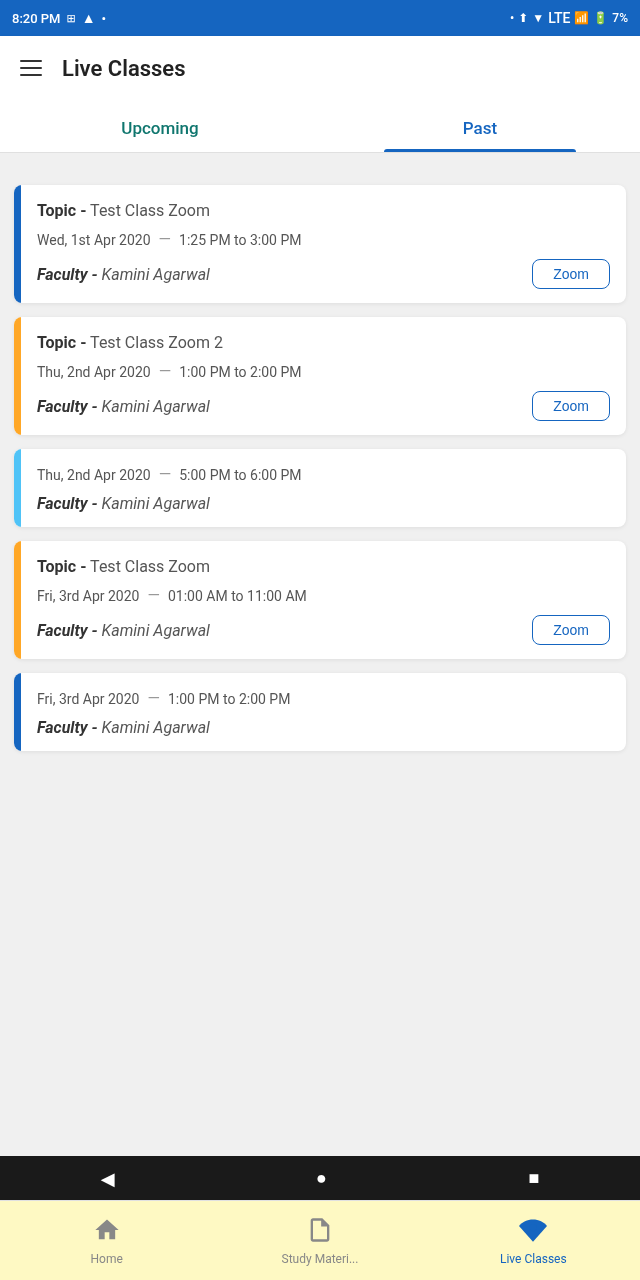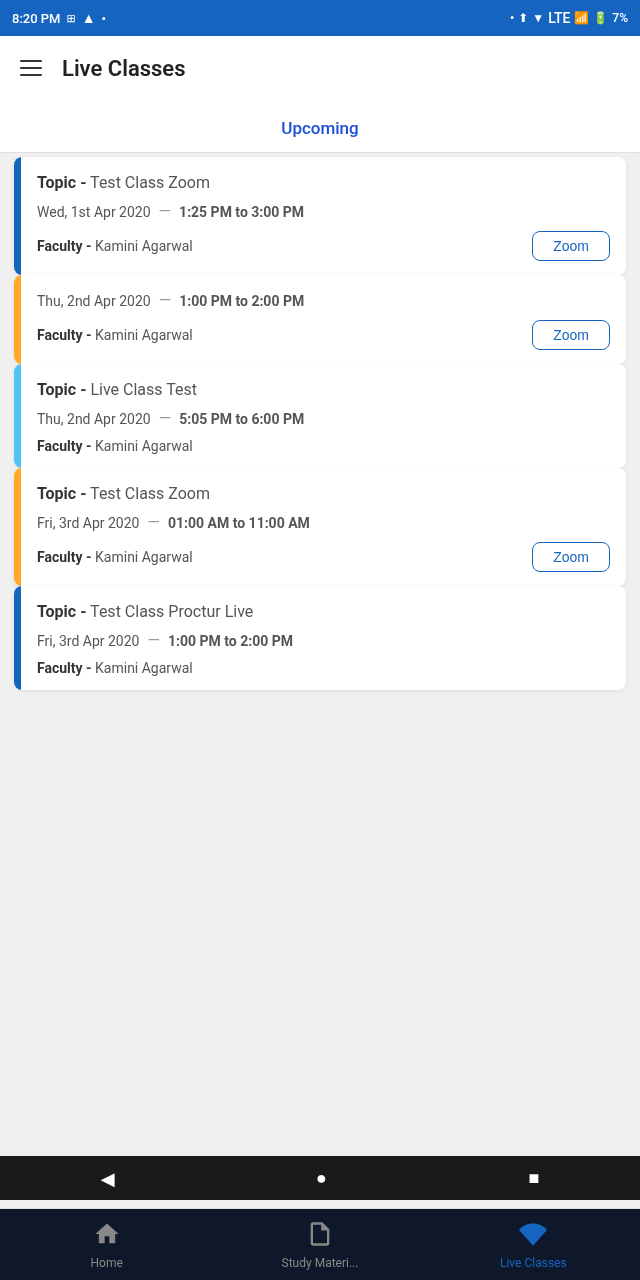--- a/index.html
+++ b/index.html
@@ -64,42 +64,43 @@
       display: flex;
       border-bottom: 1px solid #e0e0e0;
     }
     .tab {
       flex: 1;
       text-align: center;
       padding: 18px 0 14px;
       font-size: 17px;
       font-weight: 500;
       cursor: pointer;
-      color: #1d4ed8;
+      color: #0f766e;
       position: relative;
     }
     .tab.active {
       color: #1565C0;
     }
     .tab.active::after {
       content: '';
       position: absolute;
       bottom: 0;
       left: 20%;
       right: 20%;
       height: 3px;
       background: #1565C0;
       border-radius: 3px 3px 0 0;
     }
 
     
     .content {
-      padding: 4px 14px;
+      padding: 32px 14px;
       display: flex;
       flex-direction: column;
+      gap: 14px;
       background: #f0f0f0;
     }
 
     
     .class-card {
       background: white;
       border-radius: 8px;
       overflow: hidden;
       box-shadow: 0 1px 4px rgba(0,0,0,0.08);
       display: flex;
@@ -135,30 +136,31 @@
       text-align: right;
     }
     .card-datetime .date {
       font-weight: 400;
     }
     .card-datetime .dash {
       color: #999;
       font-size: 16px;
     }
     .card-datetime .time {
-      font-weight: 700;
+      font-weight: 400;
     }
     .card-faculty-row {
       display: flex;
       align-items: center;
       justify-content: space-between;
     }
     .card-faculty {
-      font-size: 14px;
+      font-size: 16px;
       color: #555;
+      font-style: italic;
     }
     .card-faculty strong {
       font-weight: 700;
       color: #333;
     }
     .zoom-btn {
       border: 1.5px solid #1565C0;
       background: white;
       color: #1565C0;
       font-size: 14px;
@@ -167,24 +169,24 @@
       border-radius: 8px;
       cursor: pointer;
     }
 
     
     .bottom-nav {
       position: fixed;
       bottom: 0;
       left: 0;
       width: 640px;
-      background: #0f172a;
+      background: #fef9c3;
       border-top: 1px solid #e0e0e0;
       display: flex;
-      height: 72px;
+      height: 80px;
     }
     .nav-item {
       flex: 1;
       display: flex;
       flex-direction: column;
       align-items: center;
       justify-content: center;
       gap: 4px;
       cursor: pointer;
       color: #888;
@@ -255,20 +257,23 @@
     <span></span>
     <span></span>
   </div>
   <span class="header-title">Live Classes</span>
 </div>
 
 <div class="tabs">
   <div class="tab">
     <span>Upcoming</span>
   </div>
+  <div class="tab active">
+    <span>Past</span>
+  </div>
 </div>
 
 <div class="content" id="classes-container">
 <div class="class-card">
       <div class="card-accent" style="background: rgb(21, 101, 192);"></div>
       <div class="card-body">
         <div class="card-topic"><strong>Topic -</strong> <span>Test Class Zoom</span></div>
         <div class="card-datetime">
           <span class="date">Wed, 1st Apr 2020</span>
           <span class="dash"> — </span>
@@ -276,39 +281,39 @@
         </div>
         <div class="card-faculty-row">
           <div class="card-faculty"><strong>Faculty -</strong> Kamini Agarwal</div>
           <button class="zoom-btn">Zoom</button>
         </div>
       </div>
     </div>
     <div class="class-card">
       <div class="card-accent" style="background: rgb(255, 167, 38);"></div>
       <div class="card-body">
+        <div class="card-topic"><strong>Topic -</strong> <span>Test Class Zoom 2</span></div>
         <div class="card-datetime">
           <span class="date">Thu, 2nd Apr 2020</span>
           <span class="dash"> — </span>
           <span class="time">1:00 PM to 2:00 PM</span>
         </div>
         <div class="card-faculty-row">
           <div class="card-faculty"><strong>Faculty -</strong> Kamini Agarwal</div>
           <button class="zoom-btn">Zoom</button>
         </div>
       </div>
     </div>
     <div class="class-card">
       <div class="card-accent" style="background: rgb(79, 195, 247);"></div>
       <div class="card-body">
-        <div class="card-topic"><strong>Topic -</strong> <span>Live Class Test</span></div>
         <div class="card-datetime">
           <span class="date">Thu, 2nd Apr 2020</span>
           <span class="dash"> — </span>
-          <span class="time">5:05 PM to 6:00 PM</span>
+          <span class="time">5:00 PM to 6:00 PM</span>
         </div>
         <div class="card-faculty-row">
           <div class="card-faculty"><strong>Faculty -</strong> Kamini Agarwal</div>
         </div>
       </div>
     </div>
     <div class="class-card">
       <div class="card-accent" style="background: rgb(255, 167, 38);"></div>
       <div class="card-body">
         <div class="card-topic"><strong>Topic -</strong> <span>Test Class Zoom</span></div>
@@ -319,21 +324,20 @@
         </div>
         <div class="card-faculty-row">
           <div class="card-faculty"><strong>Faculty -</strong> Kamini Agarwal</div>
           <button class="zoom-btn">Zoom</button>
         </div>
       </div>
     </div>
     <div class="partial-card">
       <div class="card-accent" style="background: rgb(21, 101, 192);"></div>
       <div class="card-body">
-        <div class="card-topic"><strong>Topic -</strong> <span>Test Class Proctur Live</span></div>
         <div class="card-datetime">
           <span class="date">Fri, 3rd Apr 2020</span>
           <span class="dash"> — </span>
           <span class="time">1:00 PM to 2:00 PM</span>
         </div>
         <div class="card-faculty-row">
           <div class="card-faculty"><strong>Faculty -</strong> Kamini Agarwal</div>
         </div>
       </div>
     </div>

